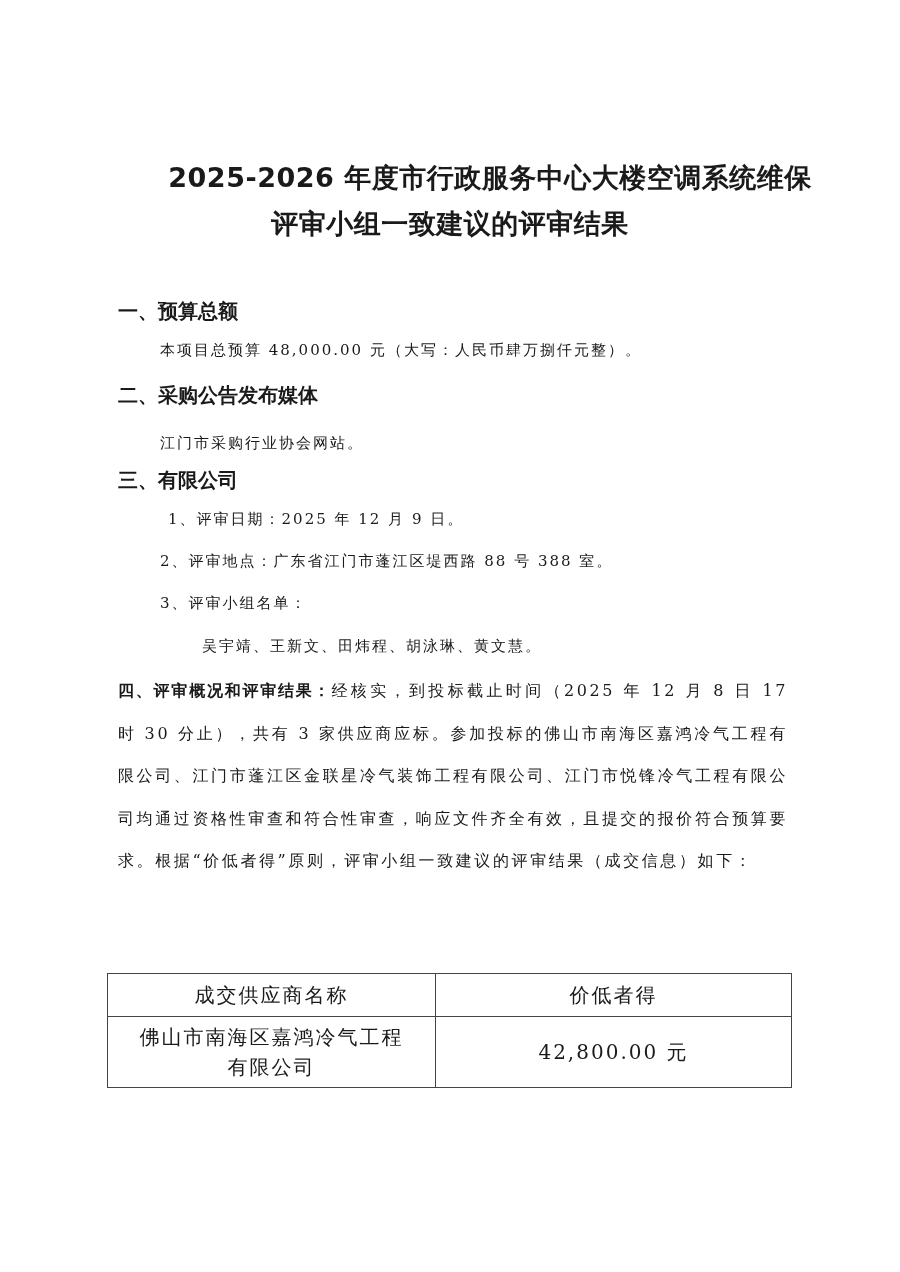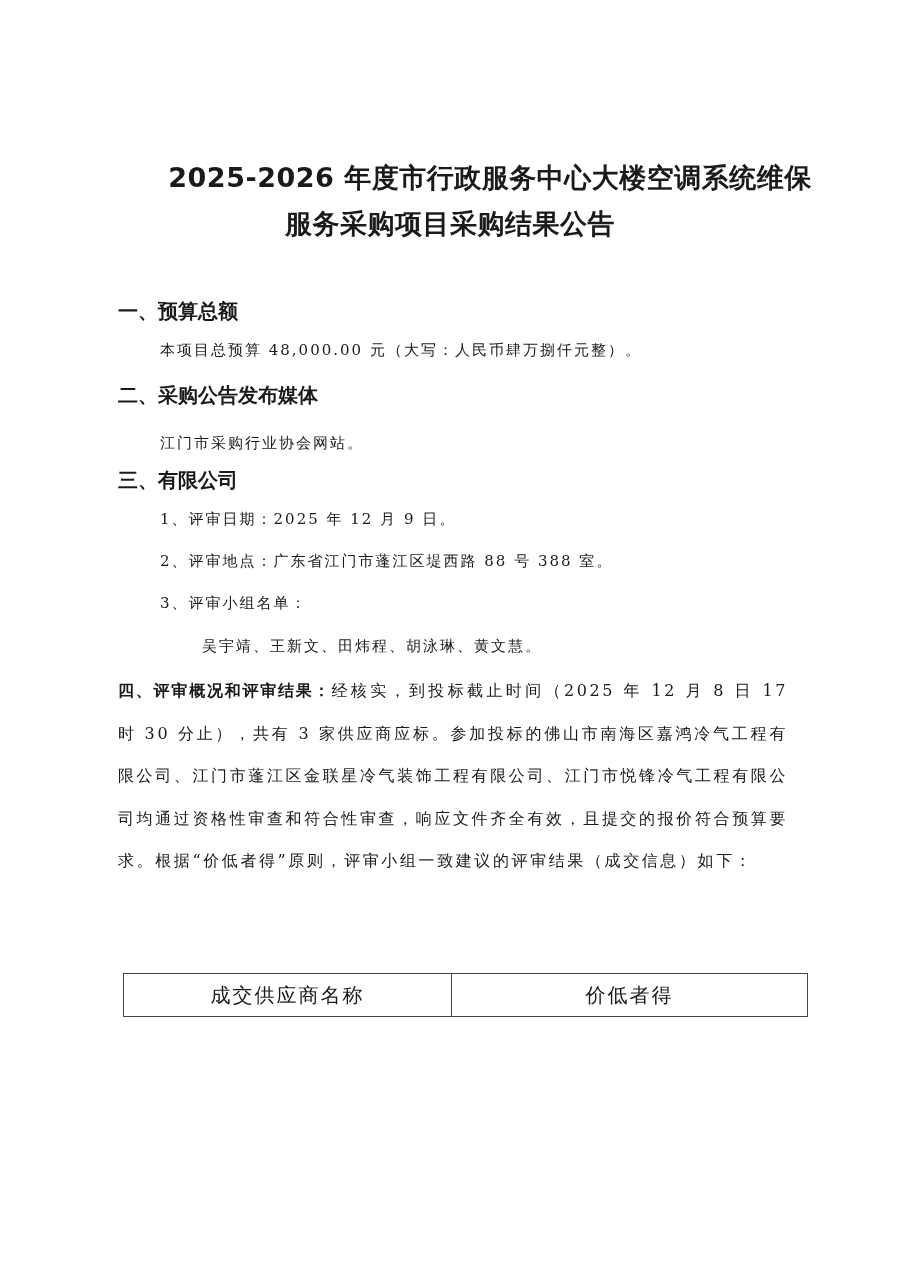--- a/index.html
+++ b/index.html
@@ -9,45 +9,49 @@
          font-family:"DejaVu Sans","Liberation Sans",sans-serif;font-weight:bold;
          font-size:27px;letter-spacing:0.5px;}
   .t1{top:160px;padding-left:40px;}
   .t2{top:206px;}
   .h{position:absolute;left:118px;font-family:"DejaVu Sans","Liberation Sans",sans-serif;
      font-weight:bold;font-size:20px;text-align:right;}
   .p{position:absolute;font-size:15px;letter-spacing:2px;white-space:nowrap;}
   .para{position:absolute;left:118px;width:670px;font-size:16px;line-height:42.5px;
         letter-spacing:2.6px;text-align:justify;}
   .para b{font-family:"DejaVu Sans","Liberation Sans",sans-serif;font-weight:bold;letter-spacing:1px;}
-  table{position:absolute;left:107px;top:973px;width:685px;border-collapse:collapse;font-size:20px;margin-left:16px;}
+  table{position:absolute;left:107px;top:973px;width:685px;border-collapse:collapse;font-size:20px;}
   td{border:1.5px solid #444;text-align:center;vertical-align:middle;letter-spacing:2px;}
   .hdr td{height:40px;}
   .row td{height:68px;line-height:30px;}
 </style>
 </head>
 <body>
 
 <div class="title t1">2025-2026 年度市行政服务中心大楼空调系统维保</div>
-<div class="title t2">服务采购项目采购结果公告</div>
+<div class="title t2">评审小组一致建议的评审结果</div>
 
 <div class="h" style="top:298px">一、预算总额</div>
 <div class="p" style="left:160px;top:341px">本项目总预算 48,000.00 元（大写：人民币肆万捌仟元整）。</div>
 
 <div class="h" style="top:382px">二、采购公告发布媒体</div>
 <div class="p" style="left:160px;top:434px">江门市采购行业协会网站。</div>
 
 <div class="h" style="top:467px">三、有限公司</div>
-<div class="p" style="left:160px;top:510px">1、评审日期：2025 年 12 月 9 日。</div>
+<div class="p" style="left:168px;top:510px">1、评审日期：2025 年 12 月 9 日。</div>
 <div class="p" style="left:160px;top:552px">2、评审地点：广东省江门市蓬江区堤西路 88 号 388 室。</div>
 <div class="p" style="left:160px;top:594px">3、评审小组名单：</div>
 <div class="p" style="left:202px;top:637px">吴宇靖、王新文、田炜程、胡泳琳、黄文慧。</div>
 
 <div class="para" style="top:670px"><b>四、评审概况和评审结果：</b><span>经核实，到投标截止时间（2025 年 12 月 8 日 17 时 30 分止），共有 3 家供应商应标。参加投标的佛山市南海区嘉鸿冷气工程有限公司、江门市蓬江区金联星冷气装饰工程有限公司、江门市悦锋冷气工程有限公司均通过资格性审查和符合性审查，响应文件齐全有效，且提交的报价符合预算要求。根据“价低者得”原则，评审小组一致建议的评审结果（成交信息）如下：</span></div>
 
 <table>
   <tbody>
       <tr class="hdr">
     <td style="width:325px">成交供应商名称</td>
     <td>价低者得</td>
   </tr>
+  <tr class="row">
+    <td><span>佛山市南海区嘉鸿冷气工程</span><br><span>有限公司</span></td>
+    <td>42,800.00 元</td>
+  </tr>
 </tbody>
   </table>
 
 </body></html>

